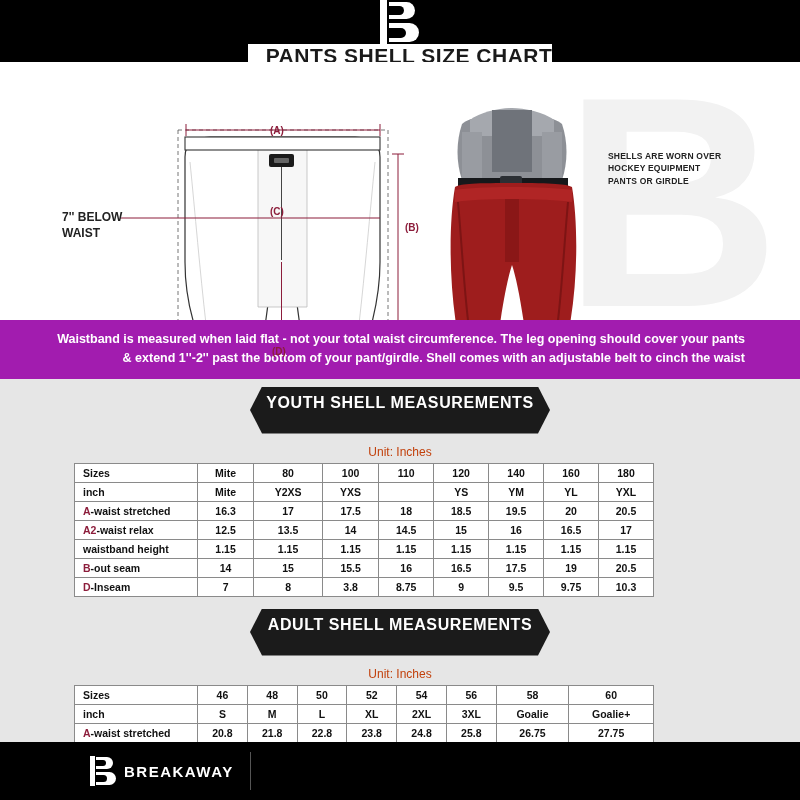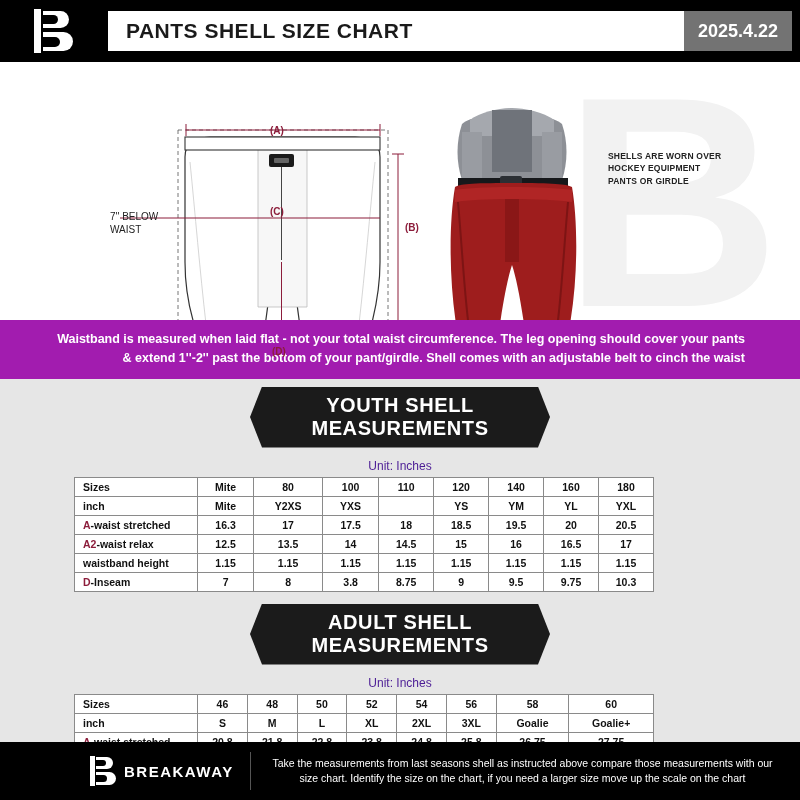--- a/index.html
+++ b/index.html
@@ -1,20 +1,20 @@
 <!DOCTYPE html>
 <html><head>
 <meta charset="utf-8">
 <style>
   html,body{margin:0;padding:0;background:#000;}
   body{width:800px;height:800px;overflow:hidden;font-family:"Liberation Sans",sans-serif;}
   .page{position:relative;width:800px;height:800px;background:#000;color:#fff;}
 
   
-  .header{position:relative;height:62px;background:#000;display:flex;align-items:center;}
+  .header{position:relative;height:62px;background:#000;display:flex;align-items:center;flex-direction:column;}
   .logo-box{width:108px;height:62px;display:flex;align-items:center;justify-content:center;}
   .logo-b{position:relative;width:40px;height:44px;}
   .logo-b .bar{position:absolute;left:0;top:0;width:7px;height:44px;background:#fff;}
   .logo-b .u1{position:absolute;left:9px;top:2px;width:26px;height:17px;background:#fff;
       border-top-right-radius:13px;border-bottom-right-radius:13px;}
   .logo-b .u2{position:absolute;left:9px;top:23px;width:30px;height:19px;background:#fff;
       border-top-right-radius:14px;border-bottom-right-radius:14px;}
   .logo-b .n1{position:absolute;left:9px;top:6px;width:15px;height:9px;background:#000;
       border-top-right-radius:8px;border-bottom-right-radius:8px;}
   .logo-b .n2{position:absolute;left:9px;top:28px;width:17px;height:10px;background:#000;
@@ -33,23 +33,23 @@
   .note{position:absolute;left:608px;top:88px;width:120px;font-size:8.5px;color:#222;line-height:1.45;
      font-weight:bold;letter-spacing:.2px;}
 
   
   .banner{background:#a21caf;color:#fff;text-align:right;font-size:12.5px;line-height:1.5;
       padding:10px 55px 11px;font-weight:bold;}
 
   
   .sect-wrap{background:#e6e6e6;padding:8px 0 6px;position:relative;}
   .sect-title{margin:0 auto;width:300px;background:#1b1b1b;color:#fff;text-align:center;
-      font-size:20px;font-weight:bold;letter-spacing:.6px;padding:7px 0 8px;
+      font-size:16px;font-weight:bold;letter-spacing:.6px;padding:7px 0 22px;
       clip-path:polygon(12px 0,288px 0,300px 50%,288px 100%,12px 100%,0 50%);}
-  .unit{text-align:center;font-size:12px;color:#4c1d95;padding:5px 0 4px;background:#e6e6e6;}
+  .unit{text-align:center;font-size:12px;color:#c2410c;padding:5px 0 4px;background:#e6e6e6;}
 
   
   .tablewrap{background:#e6e6e6;padding:0 110px 4px 74px;}
   table{border-collapse:collapse;width:580px;background:#fff;font-size:10.5px;color:#111;}
   td,th{border:1px solid #8a8a8a;height:16px;text-align:center;font-weight:bold;padding:1px 2px;}
   td.lbl{text-align:left;padding-left:8px;width:112px;}
   td.lbl .k{color:#8c1d3b;}
 
   
   .footer{position:absolute;left:0;bottom:0;width:800px;height:58px;background:#000;display:flex;
@@ -140,21 +140,21 @@
           <path d="M458 140 C462 185,464 225,468 258" fill="none" stroke="#7d1414" stroke-width="2"></path>
           <path d="M568 140 C564 185,562 225,558 258" fill="none" stroke="#7d1414" stroke-width="2"></path>
           <path d="M455 128 C480 124,545 124,572 128 L572 140 C545 136,480 136,455 140 Z" fill="#b02525"></path>
         </g>
       </svg>
 
       <div style="position:absolute;left:270px;top:63px;font-size:10px;font-weight:bold;color:#8c1d3b;">(A)</div>
       <div style="position:absolute;left:405px;top:160px;font-size:10px;font-weight:bold;color:#8c1d3b;">(B)</div>
       <div style="position:absolute;left:270px;top:144px;font-size:10px;font-weight:bold;color:#8c1d3b;">(C)</div>
       <div style="position:absolute;left:272px;top:284px;font-size:10px;font-weight:bold;color:#8c1d3b;">(D)</div>
-      <div style="position:absolute;left:62px;top:148px;font-size:10px;font-weight:normal;color:#222;line-height:1.3;margin-left:48px;">
+      <div style="position:absolute;left:62px;top:148px;font-size:12px;font-weight:bold;color:#222;line-height:1.3;">
         <span>7'' BELOW</span><br>
         <span>WAIST</span>
       </div>
       <div class="note">SHELLS ARE WORN OVER HOCKEY EQUIPMENT PANTS OR GIRDLE</div>
     </div>
   </div>
 
   <div class="banner">Waistband is measured when laid flat - not your total waist circumference. The leg opening should cover your pants &amp; extend 1''-2'' past the bottom of your pant/girdle. Shell comes with an adjustable belt to cinch the waist</div>
 
   <div class="sect-wrap">
@@ -211,20 +211,31 @@
           <tr>
             <td class="lbl">waistband height</td>
             <td>1.15</td>
             <td>1.15</td>
             <td>1.15</td>
             <td>1.15</td>
             <td>1.15</td>
             <td>1.15</td>
             <td>1.15</td>
             <td>1.15</td>
+          </tr>
+          <tr>
+            <td class="lbl"><span class="k">B</span>-out seam</td>
+            <td>14</td>
+            <td>15</td>
+            <td>15.5</td>
+            <td>16</td>
+            <td>16.5</td>
+            <td>17.5</td>
+            <td>19</td>
+            <td>20.5</td>
           </tr>
           <tr>
             <td class="lbl"><span class="k">D</span>-Inseam</td>
             <td>7</td>
             <td>8</td>
             <td>3.8</td>
             <td>8.75</td>
             <td>9</td>
             <td>9.5</td>
             <td>9.75</td>
@@ -305,16 +316,15 @@
       <div class="logo-b">
         <div class="bar"></div>
           <div class="u1"></div>
           <div class="n1"></div>
         <div class="u2"></div>
           <div class="n2"></div>
       </div>
       <span class="brandname">BREAKAWAY</span>
     </div>
     <div class="sep"></div>
-    <div class="footer-text">Take the measurements from last seasons shell as instructed above compare those measurements  with our size chart. Identify the size on the chart, if you need a larger size move up the scale on the chart</div>
   </div>
 
 </div>
 
 </body></html>

